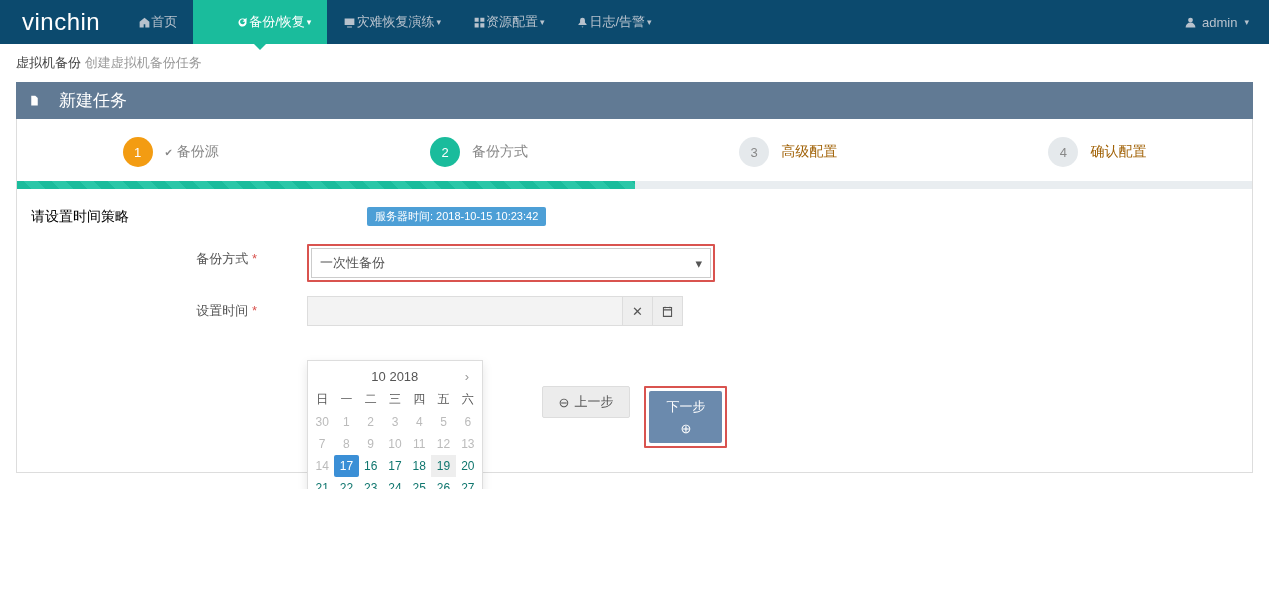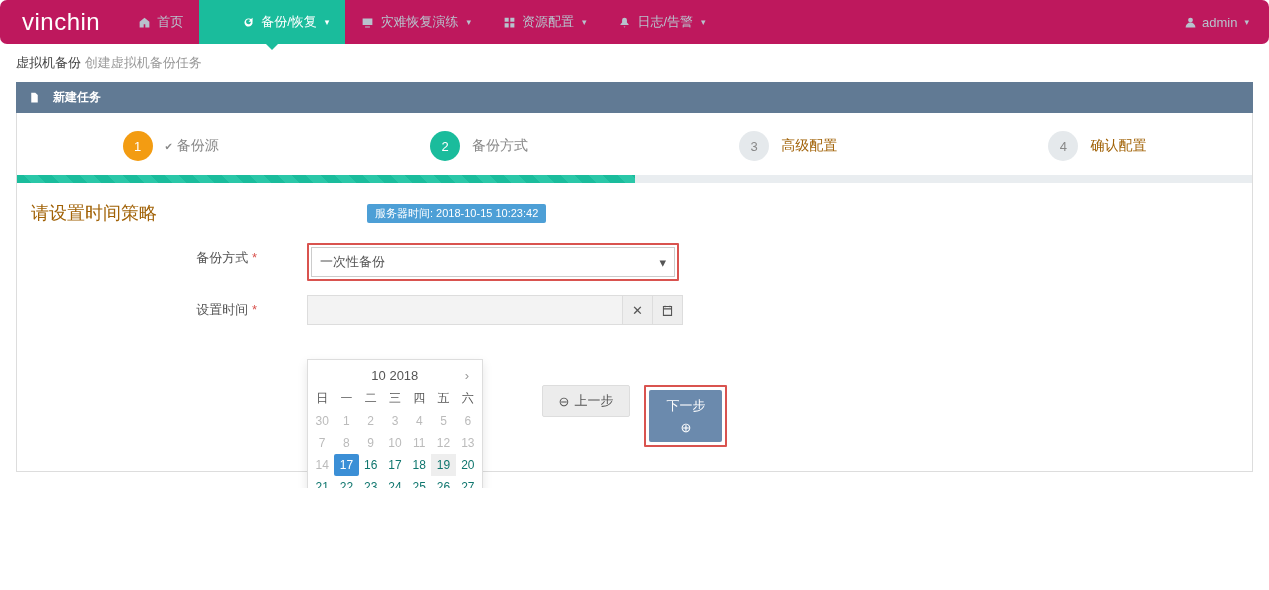--- a/index.html
+++ b/index.html
@@ -1,50 +1,50 @@
 <!DOCTYPE html>
 <html><head>
   <meta charset="utf-8">
   <style>
     * { box-sizing: border-box; margin: 0; padding: 0; font-family: "Microsoft YaHei", Arial, sans-serif; }
     body { background: #fff; font-size: 13px; color: #555; }
-    .topbar { background: #be185d; height: 44px; display: flex; align-items: center; color: #cbd3dd; border-radius: 7px; }
+    .topbar { background: #0c4a6e; height: 44px; display: flex; align-items: center; color: #cbd3dd; }
     .logo { color: #fff; font-size: 24px; font-weight: 300; padding: 0 22px; letter-spacing: 0.5px; font-family: Arial, sans-serif; }
     .nav { display: flex; height: 100%; }
-    .nav-item { display: flex; align-items: center; padding: 0 16px; cursor: pointer; gap: 6px; height: 100%; color: #b8c2cd; }
+    .nav-item { display: flex; align-items: center; padding: 0 16px; cursor: pointer; gap: 0; height: 100%; color: #b8c2cd; }
     .nav-item.active { background: #1abc9c; color: #fff; position: relative; padding-left: 43px; }
     .nav-item.active::after { content: ''; position: absolute; bottom: -6px; left: 50%; transform: translateX(-50%); border-left: 6px solid transparent; border-right: 6px solid transparent; border-top: 6px solid #1abc9c; }
     .nav-caret { font-size: 9px; margin-left: 2px; }
     .user-menu { margin-left: auto; padding: 0 20px; display: flex; align-items: center; gap: 5px; cursor: pointer; color: #b8c2cd; }
     .breadcrumb { padding: 10px 16px; font-size: 13px; color: #999; }
     .breadcrumb .main { color: #444; }
     .page-wrap { padding: 0 16px 16px; }
-    .panel-header { background: #617a94; color: #fff; padding: 7px 12px; font-size: 12px; display: flex; align-items: center; gap: 12px; font-weight: bold; }
+    .panel-header { background: #617a94; color: #fff; padding: 7px 12px; font-size: 17px; display: flex; align-items: center; gap: 18px; }
     .panel-body { border: 1px solid #ddd; border-top: none; background: #fff; padding: 14px 0 24px; }
     .steps { display: flex; justify-content: space-around; align-items: center; padding: 4px 0 14px; }
     .step { display: flex; align-items: center; gap: 12px; }
     .step-circle { width: 30px; height: 30px; border-radius: 50%; display: flex; align-items: center; justify-content: center; color: #fff; font-size: 13px; }
     .step-circle.done { background: #f39c12; }
     .step-circle.active { background: #1abc9c; }
     .step-circle.inactive { background: #e5e9ec; color: #888; }
     .step-label { color: #888; font-size: 14px; }
     .step-label.link { color: #a16207; }
     .progress { height: 8px; display: flex; }
     .progress-fill { width: 50%; background: repeating-linear-gradient(45deg, #1abc9c, #1abc9c 10px, #2ac7a8 10px, #2ac7a8 20px); }
     .progress-rest { flex: 1; background: #e9edf0; }
     .form-area { padding: 18px 10px 0; }
     .form-title-row { display: flex; align-items: center; gap: 10px; margin-bottom: 18px; }
-    .form-title { font-size: 18px; color: #a16207; flex: 0 0 330px; padding-left: 4px; }
+    .form-title { font-size: 14px; color: #000000; flex: 0 0 330px; padding-left: 4px; }
     .server-time { background: #4d9fd6; color: #fff; font-size: 11px; padding: 2px 8px; border-radius: 2px; }
     .form-row { display: flex; align-items: flex-start; margin-bottom: 14px; gap: 36px; }
     .form-label { width: 244px; text-align: right; padding-right: 14px; padding-top: 6px; color: #555; }
     .req { color: #d9534f; }
     .select-highlight { border: 2px solid #d9534f; padding: 2px; display: inline-block; border-radius: 1px; }
     .select-box { width: 360px; padding: 5px 8px; border: 1px solid #ccc; background: #fff; display: flex; justify-content: space-between; align-items: center; cursor: pointer; }
-    .select-inner { width: 364px; }
+    .select-inner { width: 400px; }
     .datetime-group { display: flex; align-items: stretch; }
     .datetime-input { width: 316px; border: 1px solid #ddd; background: #f3f3f3; padding: 5px 8px; height: 30px; }
     .dt-btn { width: 30px; border: 1px solid #ddd; border-left: none; background: #eee; display: flex; align-items: center; justify-content: center; cursor: pointer; font-size: 13px; color: #555; height: 30px; }
     .calendar { position: absolute; margin-top: 34px; margin-left: 0; width: 176px; border: 1px solid #ddd; background: #fff; box-shadow: 0 4px 10px rgba(0,0,0,0.1); padding: 4px 2px 6px; z-index: 10; }
     .cal-wrap { position: relative; }
     .cal-header { display: flex; justify-content: space-between; align-items: center; padding: 4px 6px; font-size: 13px; color: #555; }
     .cal-nav { cursor: pointer; color: #999; padding: 0 5px; }
     .cal-spacer { width: 14px; }
     .cal-table { width: 100%; border-collapse: collapse; font-size: 12px; }
     .cal-table th, .cal-table td { text-align: center; padding: 3px 0; width: 24px; height: 22px; }

